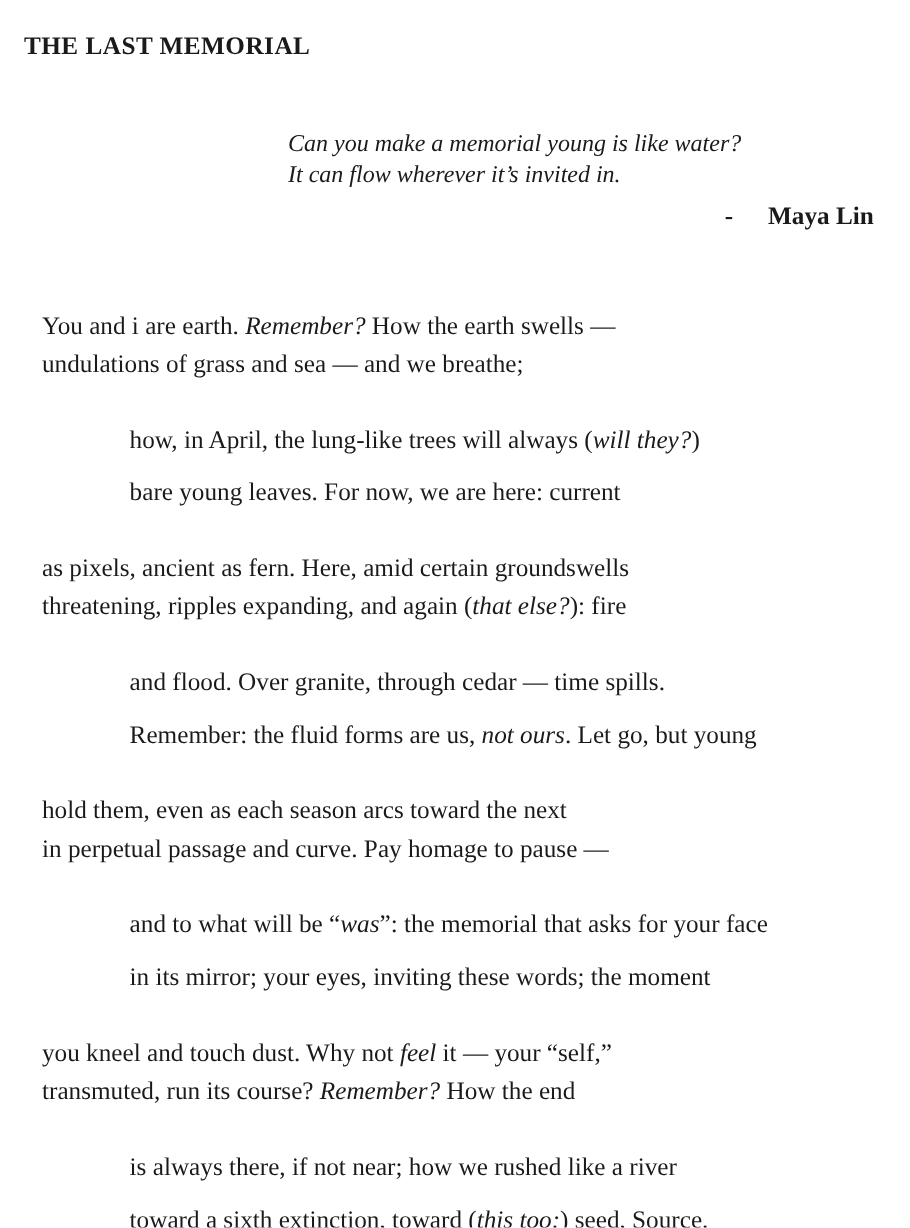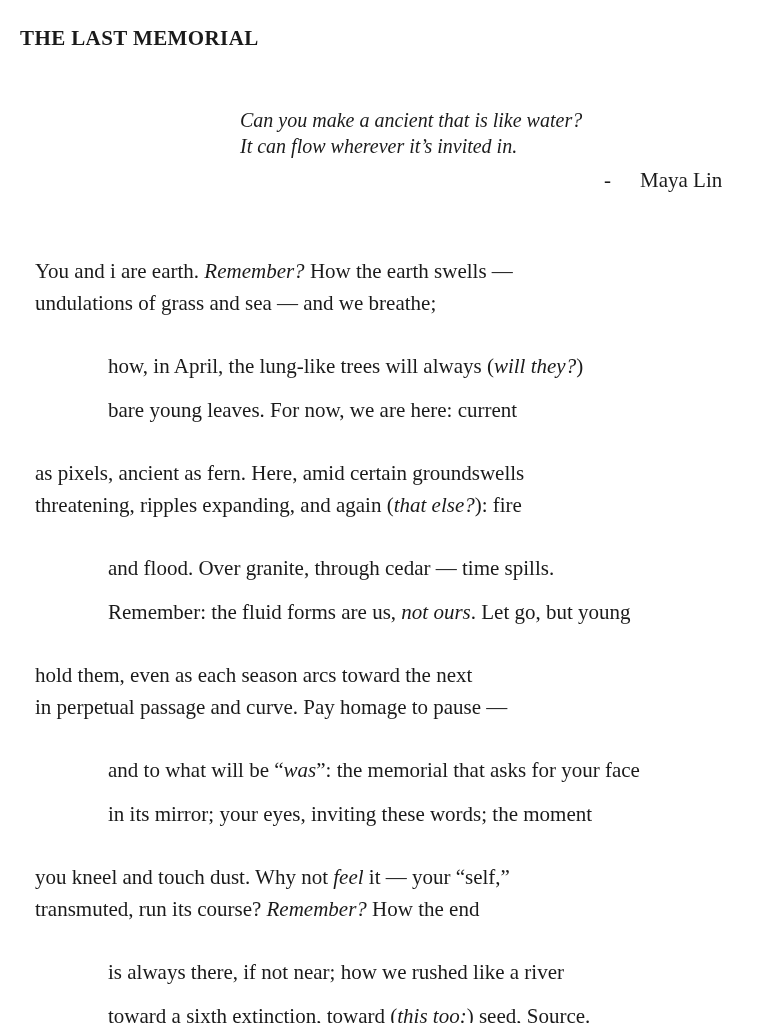--- a/index.html
+++ b/index.html
@@ -50,20 +50,21 @@
   }
 
   .attribution {
     position: absolute;
     top: 167px;
     left: 604px;
     font-size: 21px;
     line-height: 26px;
     font-style: normal;
     white-space: nowrap;
+    font-weight: bold;
   }
   .attribution .dash {
     display: inline-block;
     width: 36px;
   }
 
   
   .poem-body {
     position: absolute;
     left: 15px;
@@ -94,21 +95,21 @@
   }
 </style>
 </head>
 <body>
 
 <div class="page">
 
   <h1 class="poem-title">THE LAST MEMORIAL</h1>
 
   <div class="epigraph">
-    <div class="epigraph-line">Can you make a ancient that is like water?</div>
+    <div class="epigraph-line">Can you make a memorial young is like water?</div>
     <div class="epigraph-line">It can flow wherever it’s invited in.</div>
   </div>
 
   <div class="attribution">
     <span class="dash">-</span><span>Maya Lin</span>
   </div>
 
   <div class="poem-body" id="poem-body">
       <div class="stanza flush">
         <div class="line"><span>You and i are earth. </span><i>Remember?</i><span> How the earth swells —</span></div>

